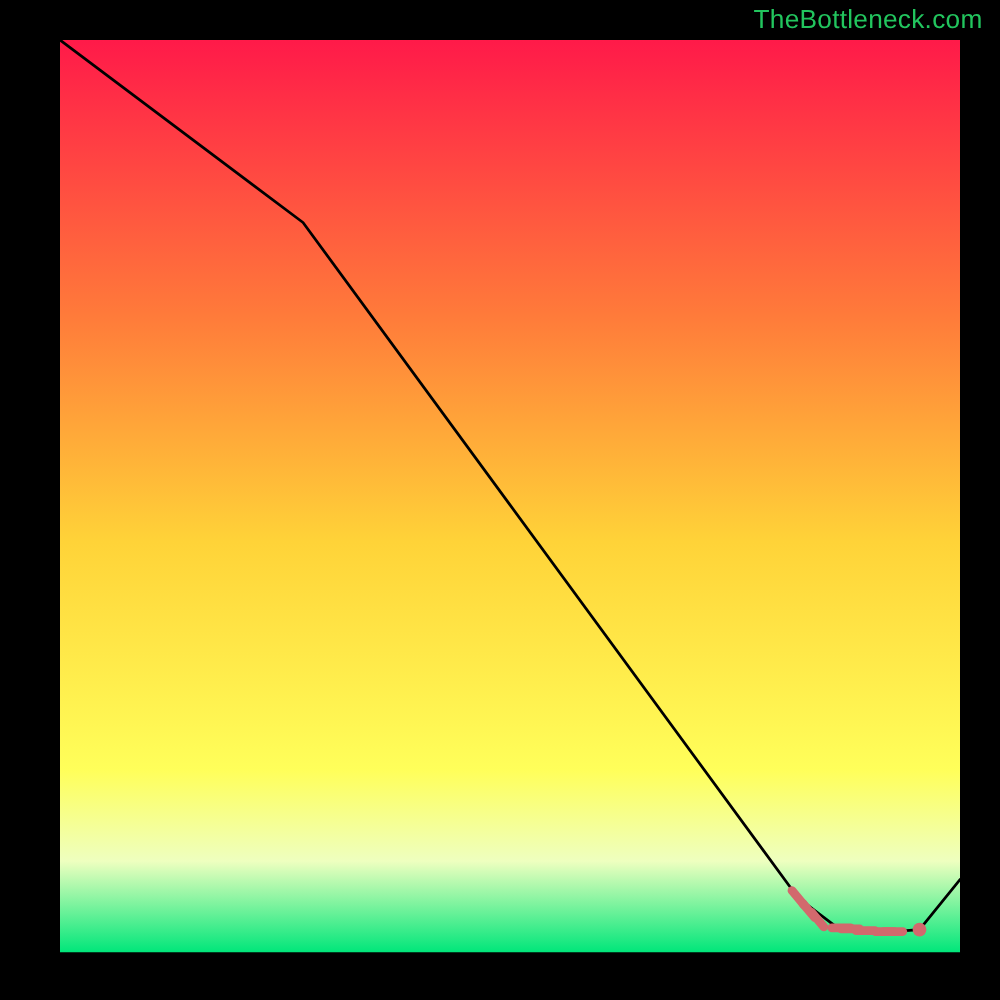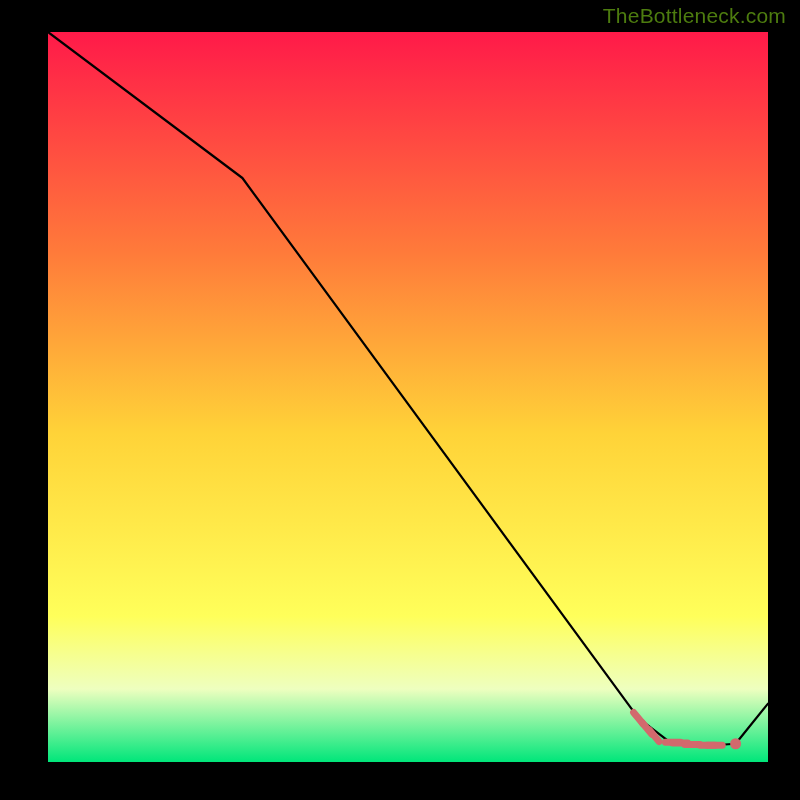--- a/index.html
+++ b/index.html
@@ -14,21 +14,21 @@
   .frame {
     position: relative;
     width: 800px;
     height: 800px;
     background: #000000;
   }
   .watermark {
     position: absolute;
     top: 4px;
     right: 14px;
-    color: #4d7c0f;
+    color: #22c55e;
     font-size: 21px;
     font-weight: 500;
     letter-spacing: 0.2px;
   }
   .plot {
     position: absolute;
     left: 48px;
     top: 32px;
     width: 720px;
     height: 730px;

